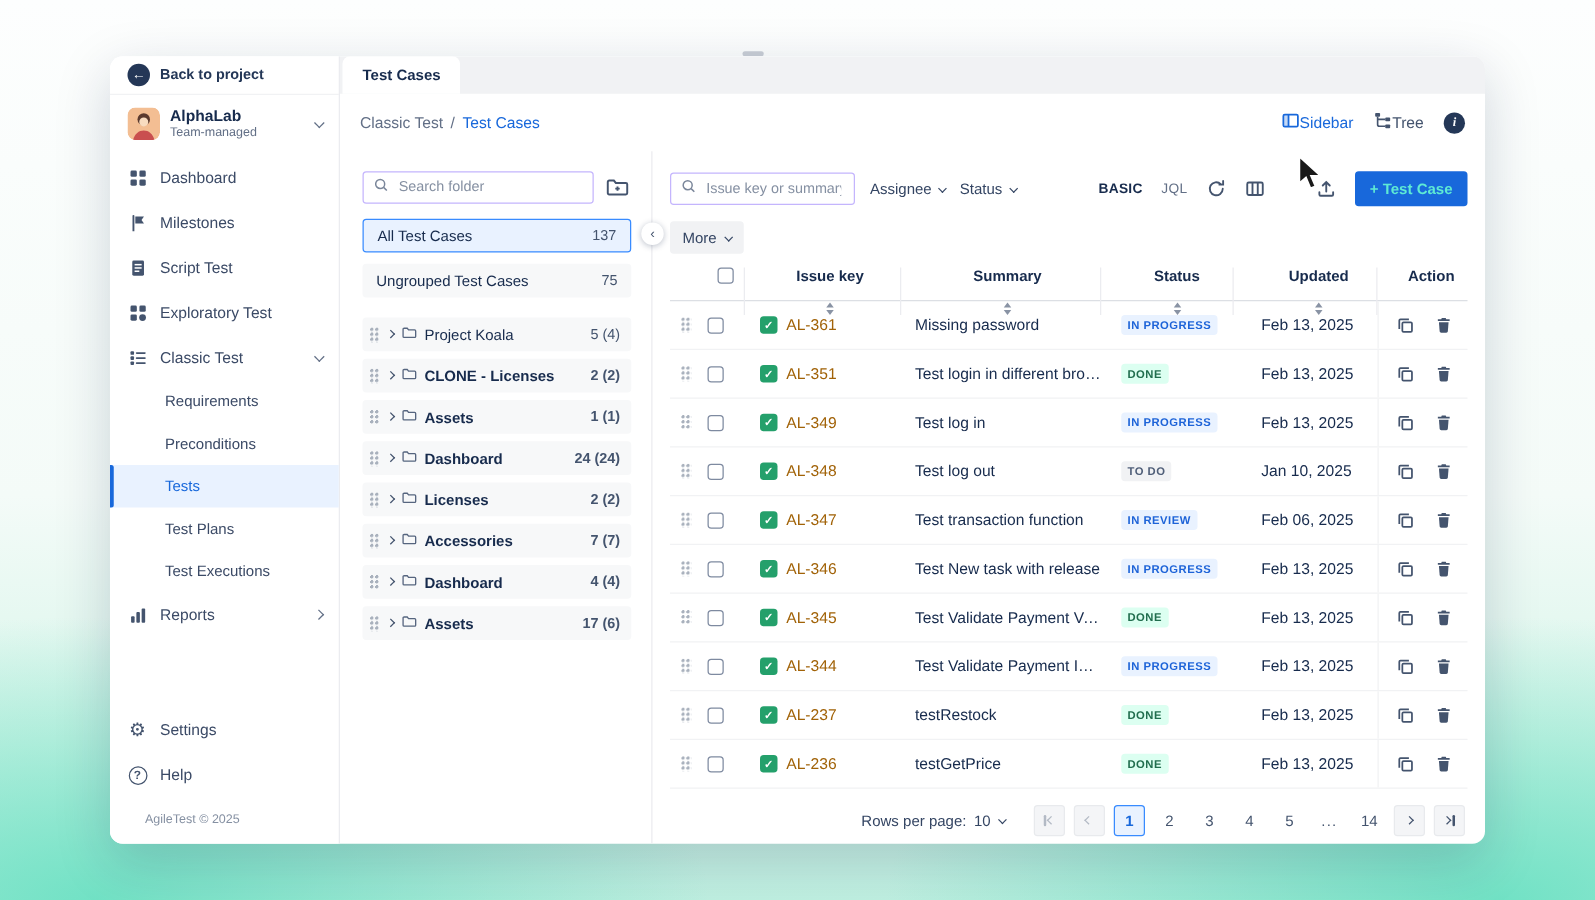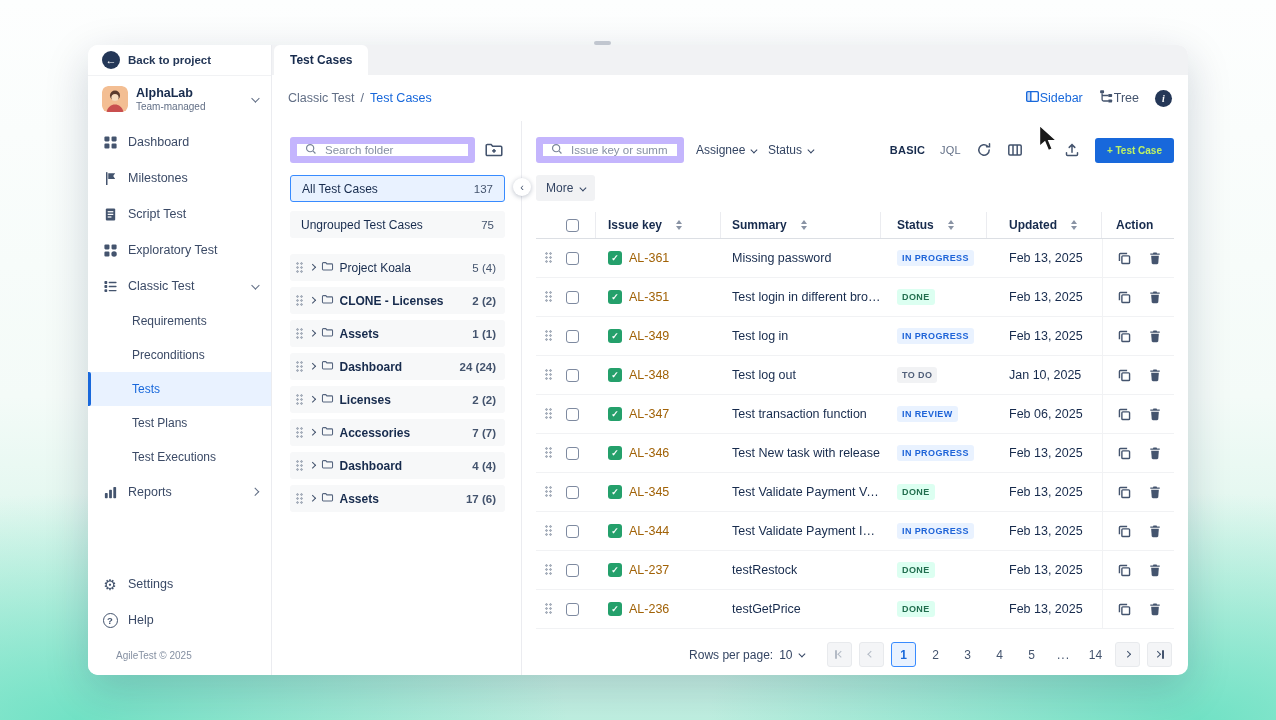--- a/index.html
+++ b/index.html
@@ -60,21 +60,21 @@
   .header-actions { margin-left:auto; display:flex; align-items:center; gap:16px; }
   .hbtn { display:flex; align-items:center; background:none; border:none; font-size:12.5px; color:#44546E; cursor:pointer; font-family:inherit; padding:0; }
   .hbtn.blue { color:#1868DB; }
   .info-circle { width:17px; height:17px; border-radius:50%; background:#243757; color:#fff; font-size:10px; font-weight:700; font-style:italic; display:flex; align-items:center; justify-content:center; cursor:pointer; font-family:"Liberation Serif", serif; }
 
   .content { flex:1; display:flex; min-height:0; position:relative; }
 
   
   .folders { width:250px; flex:none; border-right:1px solid #EBECF0; padding:16px 16px 0 18px; }
   .folder-search-row { display:flex; gap:8px; align-items:center; }
-  .input { flex:1; height:26px; border:7px solid #c4b5fd; border-radius:3px; display:flex; align-items:center; gap:6px; padding:0 8px; background:#fff; }
+  .input { flex:1; height:26px; border:1px solid #c4b5fd; border-radius:3px; display:flex; align-items:center; gap:6px; padding:0 8px; background:#fff; }
   .input input { border:none; outline:none; width:100%; font-size:11.5px; font-family:inherit; color:#172B4D; background:transparent; }
   .input input::placeholder { color:#8590A2; }
   .icon-btn { background:none; border:none; cursor:pointer; padding:1px; display:flex; }
   .folder-pill { height:27px; border-radius:3px; display:flex; align-items:center; padding:0 11px; font-size:12px; color:#172B4D; background:#F7F8F9; margin-top:9px; cursor:pointer; }
   .folder-pill.selected { background:#E9F2FF; border:1px solid #388BFF; margin-top:12px; }
   .folder-pill .count, .folder-item .count { margin-left:auto; font-size:11.5px; color:#44546E; }
   .folder-list { margin-top:16px; }
   .folder-item { height:27px; border-radius:3px; background:#F7F8F9; display:flex; align-items:center; gap:6px; padding:0 9px 0 6px; font-size:12px; color:#172B4D; cursor:pointer; }
   .folder-item + .folder-item { margin-top:6px;font-weight:bold; }
   .folder-item .chev { color:#44546E; }
@@ -86,28 +86,28 @@
   
   .table-area { flex:1; display:flex; flex-direction:column; min-width:0; padding:16px 14px 0; }
   .filter-row { display:flex; align-items:center; gap:12px; flex:none; }
   .search-issues { width:148px; flex:none; }
   .drop-btn { display:flex; align-items:center; gap:6px; background:none; border:none; font-size:12px; color:#344563; font-family:inherit; cursor:pointer; padding:0; }
   .toolbar-right { margin-left:auto; display:flex; align-items:center; gap:15px; }
   .mode-basic { font-size:11px; font-weight:700; color:#172B4D; cursor:pointer; letter-spacing:.2px; }
   .mode-jql { font-size:11px; color:#626F86; cursor:pointer; letter-spacing:.2px; }
   .tool-icon { background:none; border:none; padding:0; display:flex; cursor:pointer; }
   .tool-icon.gap { margin-left:26px; }
-  .primary-btn { background:#1868DB; color:#bef264; border:none; border-radius:3px; font-size:10px; font-weight:700; padding:7px 12px; font-family:inherit; cursor:pointer; }
+  .primary-btn { background:#1868DB; color:#5eead4; border:none; border-radius:3px; font-size:12px; font-weight:700; padding:7px 12px; font-family:inherit; cursor:pointer; }
   .more-row { margin-top:12px; flex:none; }
   .more-btn { display:inline-flex; align-items:center; gap:7px; background:#F1F2F4; border:none; border-radius:3px; padding:6px 10px; font-size:12px; color:#344563; font-family:inherit; cursor:pointer; }
 
   .table { margin-top:11px; flex:none; }
   .thead, .trow { display:grid; grid-template-columns:26px 34px 125px 160px 106px 115px 1fr; }
   .thead { height:27px; border-bottom:1px solid #DCDFE4; font-size:12px; font-weight:700; color:#172B4D; align-items:stretch; }
-  .hcell { display:flex; align-items:center; gap:14px; }
+  .hcell { display:flex; align-items:center; gap:14px;flex-direction:column; }
   .hcell.sep { border-right:1px solid #EBECF0; }
   .c-check { display:flex; align-items:center; padding-left:4px; }
   .c-key { padding-left:12px; }
   .c-sum { padding-left:11px; }
   .c-status { padding-left:16px; }
   .c-upd { padding-left:22px; }
   .c-act { padding-left:14px; }
   .sort { display:inline-flex; flex-direction:column; gap:2px; cursor:pointer; }
   .sort i { display:block; width:0; height:0; border-left:3.5px solid transparent; border-right:3.5px solid transparent; }
   .sort .u { border-bottom:4px solid #8993A4; }

